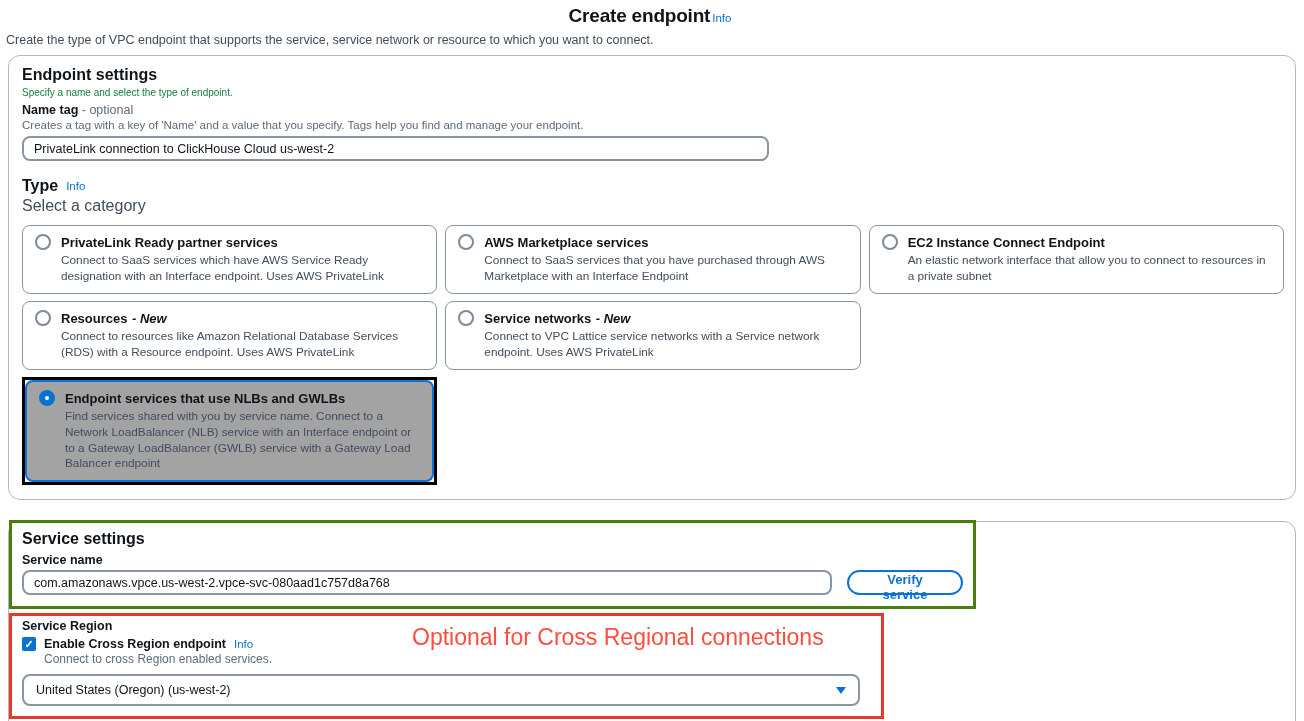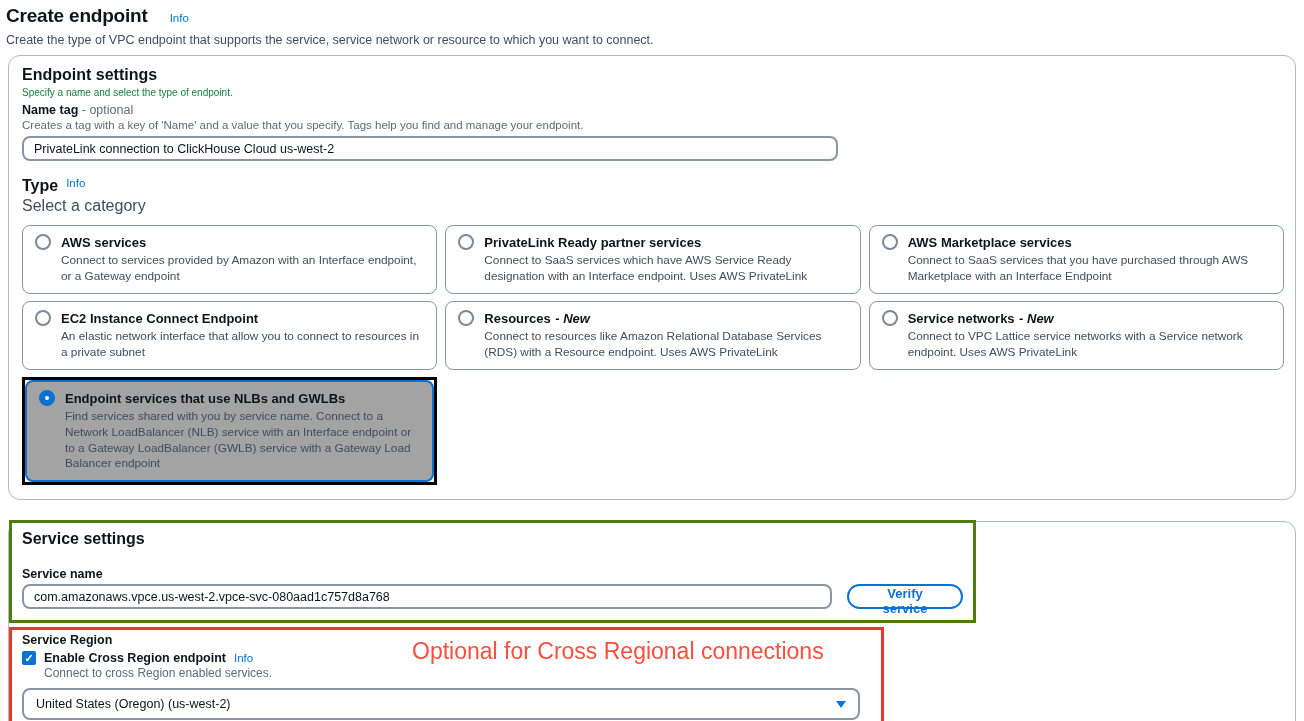--- a/index.html
+++ b/index.html
@@ -4,42 +4,42 @@
 <style>
   * { box-sizing: border-box; }
   html,body { margin:0; padding:0; }
   body {
     width:1304px; height:721px; overflow:hidden;
     background:#ffffff;
     font-family:"Liberation Sans", sans-serif;
     color:#0f141a;
   }
   .page-header { padding:5px 10px 0 6px; }
-  .title-row { display:flex; align-items:baseline; gap:22px; }
+  .title-row { display:flex; align-items:baseline; gap:2px;justify-content:center; }
   h1 { font-size:19px; margin:0; font-weight:700; letter-spacing:-0.2px; }
   .info-link { color:#0972d3; font-size:11.5px; font-weight:400; text-decoration:none; cursor:pointer; }
   .subtitle { font-size:12.5px; color:#414d5c; margin:6px 0 8px; }
 
   .card {
     margin:0 8px; background:#fff;
     border:1px solid #b1b8c0; border-radius:12px;
   }
   .card1 { padding:10px 13px 14px; }
   .card2 { margin-top:21px; padding:0 13px 13px; position:relative; }
 
   h2 { font-size:16px; margin:0; font-weight:700; }
-  .h2row { display:flex; align-items:flex-start; gap:8px; }
+  .h2row { display:flex; align-items:center; gap:8px; }
   .card-desc { font-size:10px; color:#15803d; margin:3px 0 5px; }
 
   .field-label { font-size:12.5px; font-weight:700; }
   .optional { font-weight:400; color:#5f6b7a; }
   .help-text { font-size:11.5px; color:#5f6b7a; margin:2px 0 5px; }
 
   .text-input {
-    width:816px; height:25px; border:2px solid #8a95a3; border-radius:8px;
+    width:747px; height:25px; border:2px solid #8a95a3; border-radius:8px;
     padding:0 10px; font-size:12.5px; font-family:"Liberation Sans", sans-serif;
     color:#0f141a; background:#fff; outline:none; display:block;
   }
 
   .type-section { margin-top:16px; }
   .select-cat { font-size:16px; color:#414d5c; margin:2px 0 10px; }
 
   .opt-grid { display:grid; grid-template-columns:repeat(3, 1fr); gap:7px 8px; width:1262px; }
   .opt-card {
     border:1px solid #8a95a3; border-radius:8px; background:#fff;
@@ -125,27 +125,20 @@
 
   <div class="type-section">
     <div class="h2row">
       <h2>Type</h2>
       <span class="info-link">Info</span>
     </div>
     <div class="select-cat">Select a category</div>
 
     <div class="opt-grid">
 
-      <div class="opt-card">
-        <span class="radio"></span>
-        <div>
-          <div><span class="o-title">AWS services</span></div>
-          <div class="o-desc">Connect to services provided by Amazon with an Interface endpoint, or a Gateway endpoint</div>
-        </div>
-      </div>
 
       <div class="opt-card">
         <span class="radio"></span>
         <div>
           <div><span class="o-title">PrivateLink Ready partner services</span></div>
           <div class="o-desc">Connect to SaaS services which have AWS Service Ready designation with an Interface endpoint. Uses AWS PrivateLink</div>
         </div>
       </div>
 
       <div class="opt-card">
@@ -197,21 +190,21 @@
       </div>
 
     </div>
   </div>
 </div>
 
 <div class="card card2">
 
   <div class="black-box2">
     <h2>Service settings</h2>
-    <div class="field-label" style="margin-top:19px;">Service name</div>
+    <div class="field-label" style="margin-top:5px;">Service name</div>
     <div class="sn-row">
       <input class="text-input" style="width: 828px;" value="com.amazonaws.vpce.us-west-2.vpce-svc-080aad1c757d8a768">
       <button class="btn-secondary">Verify service</button>
     </div>
   </div>
 
   <div class="red-box">
     <div class="field-label">Service Region</div>
     <div class="cb-row">
       <span class="checkbox">✓</span>

